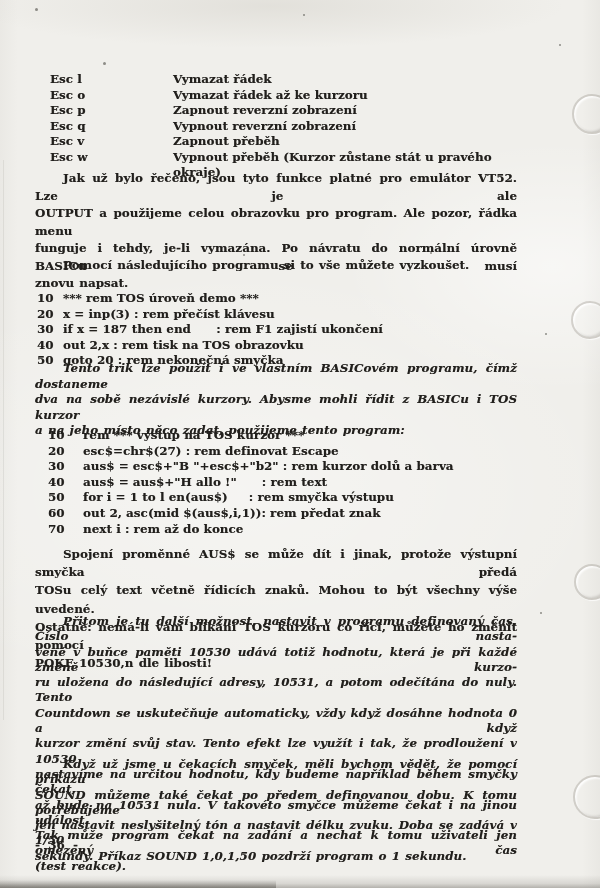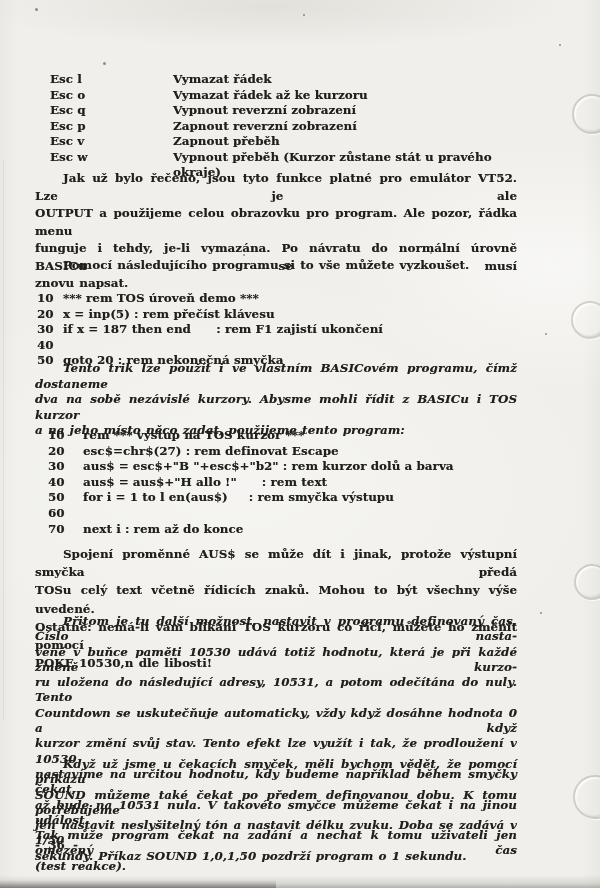--- a/index.html
+++ b/index.html
@@ -81,26 +81,26 @@
 
     <div class="esc-row">
         <span class="esc-key">Esc l</span>
         <span class="esc-desc">Vymazat řádek</span>
       </div>
         <div class="esc-row">
         <span class="esc-key">Esc o</span>
         <span class="esc-desc">Vymazat řádek až ke kurzoru</span>
       </div>
         <div class="esc-row">
+        <span class="esc-key">Esc p</span>
+        <span class="esc-desc">Zapnout reverzní zobrazení</span>
+      </div>
+        <div class="esc-row">
         <span class="esc-key">Esc q</span>
         <span class="esc-desc">Vypnout reverzní zobrazení</span>
-      </div>
-        <div class="esc-row">
-        <span class="esc-key">Esc p</span>
-        <span class="esc-desc">Zapnout reverzní zobrazení</span>
       </div>
         <div class="esc-row">
         <span class="esc-key">Esc v</span>
         <span class="esc-desc">Zapnout přeběh</span>
       </div>
         <div class="esc-row">
         <span class="esc-key">Esc w</span>
         <span class="esc-desc">Vypnout přeběh (Kurzor zůstane stát u pravého okraje)</span>
       </div>
       </div>
@@ -119,28 +119,29 @@
       </div>
 
     <div class="block l1" style="top:291px">
 
     <div class="cline">
         <span class="lnum">10</span>
         <span class="ctext">*** rem TOS úroveň demo ***</span>
       </div>
         <div class="cline">
         <span class="lnum">20</span>
-        <span class="ctext">x = inp(5) : rem přečíst klávesu</span>
+        <span class="ctext">x = inp(3) : rem přečíst klávesu</span>
       </div>
         <div class="cline">
         <span class="lnum">30</span>
         <span class="ctext">if x = 187 then end      : rem F1 zajistí ukončení</span>
       </div>
         <div class="cline">
         <span class="lnum">40</span>
+        <span class="ctext">out 2,x : rem tisk na TOS obrazovku</span>
       </div>
         <div class="cline">
         <span class="lnum">50</span>
         <span class="ctext">goto 20 : rem nekonečná smyčka</span>
       </div>
       </div>
 
     <div class="block lh153" style="top:361px">
 
     <div class="pline" style="line-height:15.6px">Tento trik lze použít i ve vlastním BASICovém programu, čímž dostaneme</div>
@@ -165,20 +166,21 @@
         <div class="cline">
         <span class="lnum">40</span>
         <span class="ctext">aus$ = aus$+"H allo !"      : rem text</span>
       </div>
         <div class="cline">
         <span class="lnum">50</span>
         <span class="ctext">for i = 1 to l en(aus$)     : rem smyčka výstupu</span>
       </div>
         <div class="cline">
         <span class="lnum">60</span>
+        <span class="ctext">out 2, asc(mid $(aus$,i,1)): rem předat znak</span>
       </div>
         <div class="cline">
         <span class="lnum">70</span>
         <span class="ctext">next i : rem až do konce</span>
       </div>
       </div>
 
     <div class="block lh182" style="top:545px">
 
     <div class="pline">Spojení proměnné AUS$ se může dít i jinak, protože výstupní smyčka předá</div>

